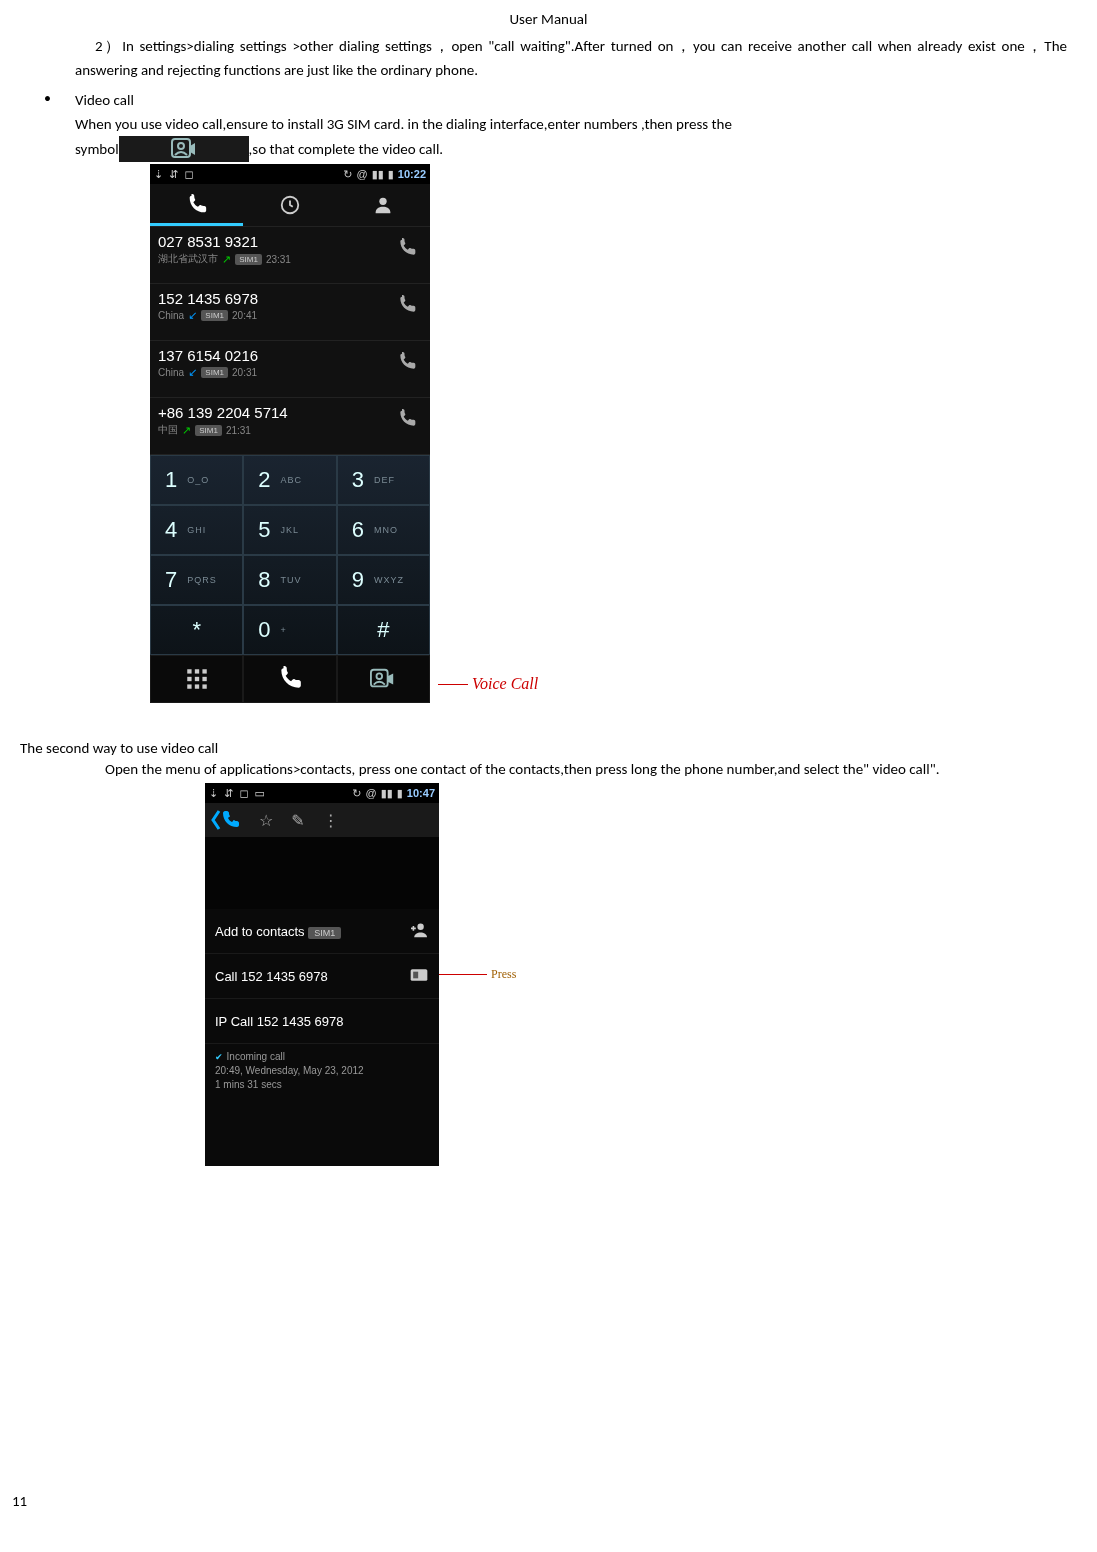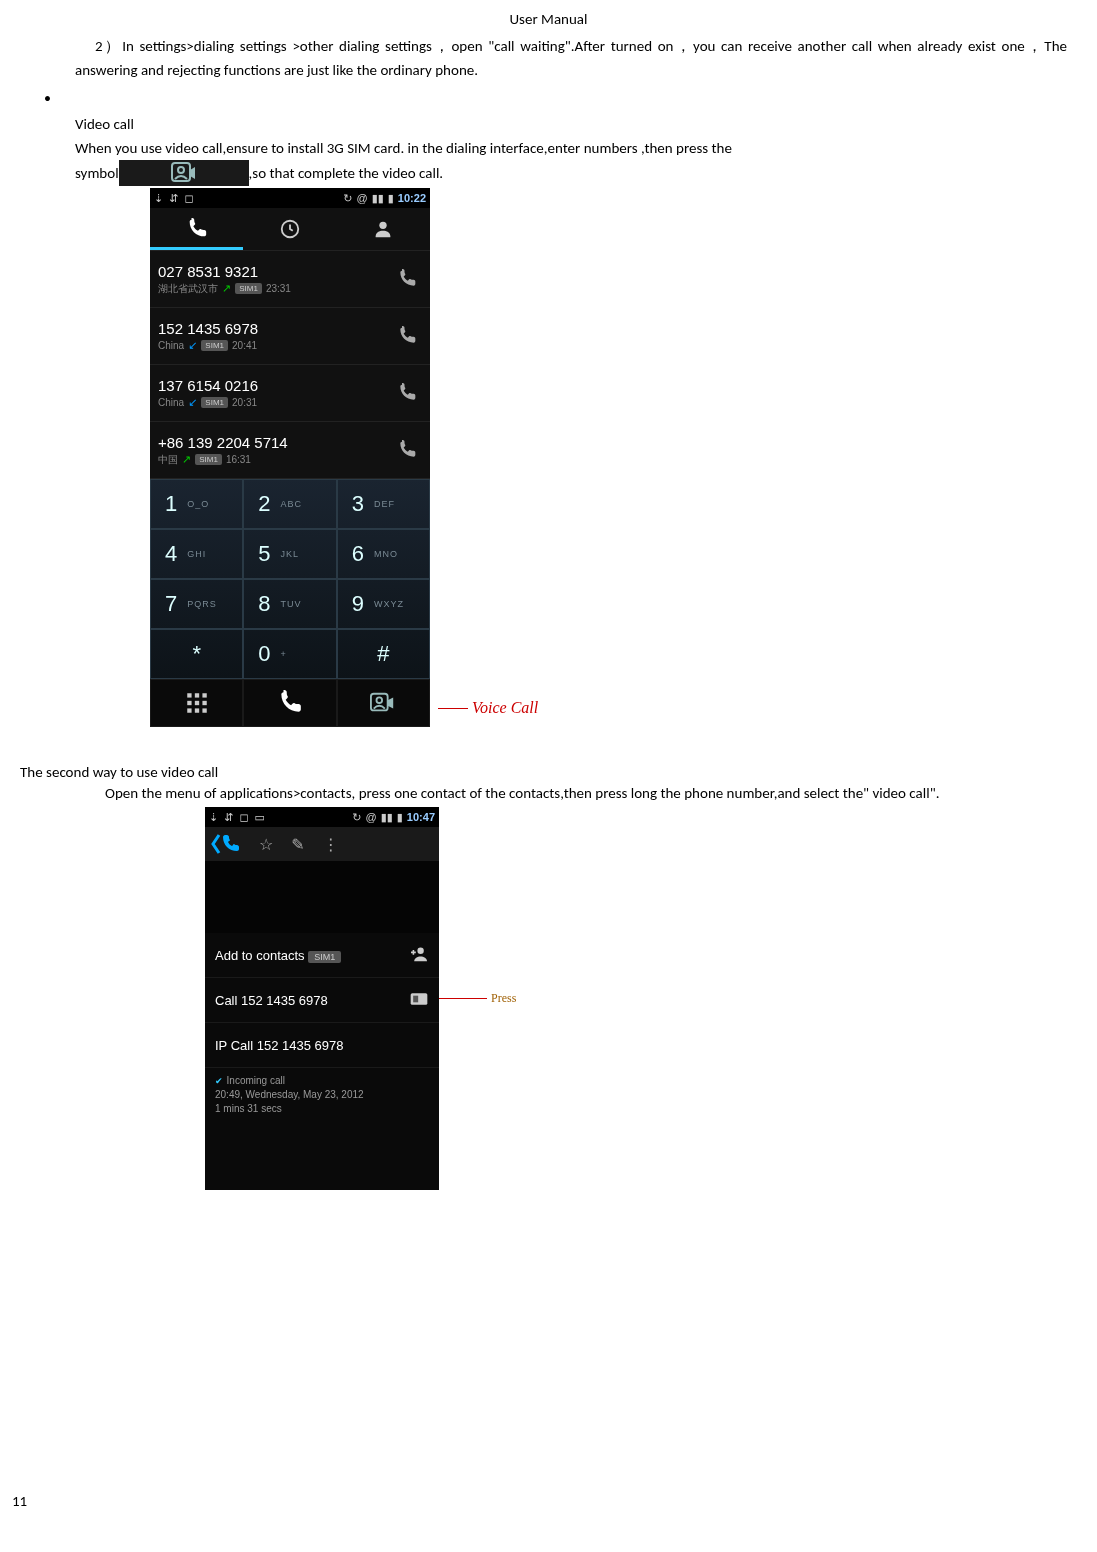--- a/index.html
+++ b/index.html
@@ -37,21 +37,20 @@
   }
   .bullet-dot {
     width: 55px;
     text-align: center;
     font-size: 14px;
     line-height: 1.6;
   }
   .bullet-text {
     flex: 1;
     line-height: 1.6;
-    margin-top: 24px;
   }
   .symbol-line {
     margin-left: 55px;
     display: flex;
     align-items: center;
     flex-wrap: wrap;
   }
   .symbol-img {
     width: 130px;
     height: 26px;
@@ -106,21 +105,21 @@
     content:"";
     position:absolute;
     bottom:0; left:0; right:0;
     height:3px;
     background:#3cf;
   }
   .tab svg { width:22px; height:22px; }
 
   .callrow {
     display: flex;
-    align-items: center;
+    align-items: flex-start;
     padding: 6px 8px;
     border-bottom: 1px solid #222;
     background: #111;
     height: 44px;
   }
   .callrow .left { flex:1; }
   .callrow .num { color:#fff; font-size:15px; }
   .callrow .sub { color:#888; font-size:10px; display:flex; align-items:center; gap:4px; margin-top:2px;}
   .arrow-out { color:#0c0; font-size:11px; }
   .arrow-in { color:#09f; font-size:11px; }
@@ -369,21 +368,21 @@
               </svg>
     </div>
           </div>
           <div class="callrow">
     <div class="left">
       <div class="num">+86 139 2204 5714</div>
       <div class="sub">
         <span>中国</span>
         <span class="arrow-out">↗</span>
         <span class="simbadge">SIM1</span>
-        <span>16:31</span>
+        <span>21:31</span>
       </div>
     </div>
     <div class="dialbtn">
       <svg viewBox="0 0 24 24">
                 <path d="M6 2c-1 0-2 1-2 2 0 9 7 16 16 16 1 0 2-1 2-2v-3c0-1-1-2-2-2-1 0-3 0-4-1-1 0-1 0-2 1l-1 1c-2-1-4-3-5-5l1-1c1-1 1-1 1-2-1-1-1-3-1-4 0-1-1-2-2-2H6z"></path>
               </svg>
     </div>
           </div>
         </div>
     <div class="keypad" id="keypad">

